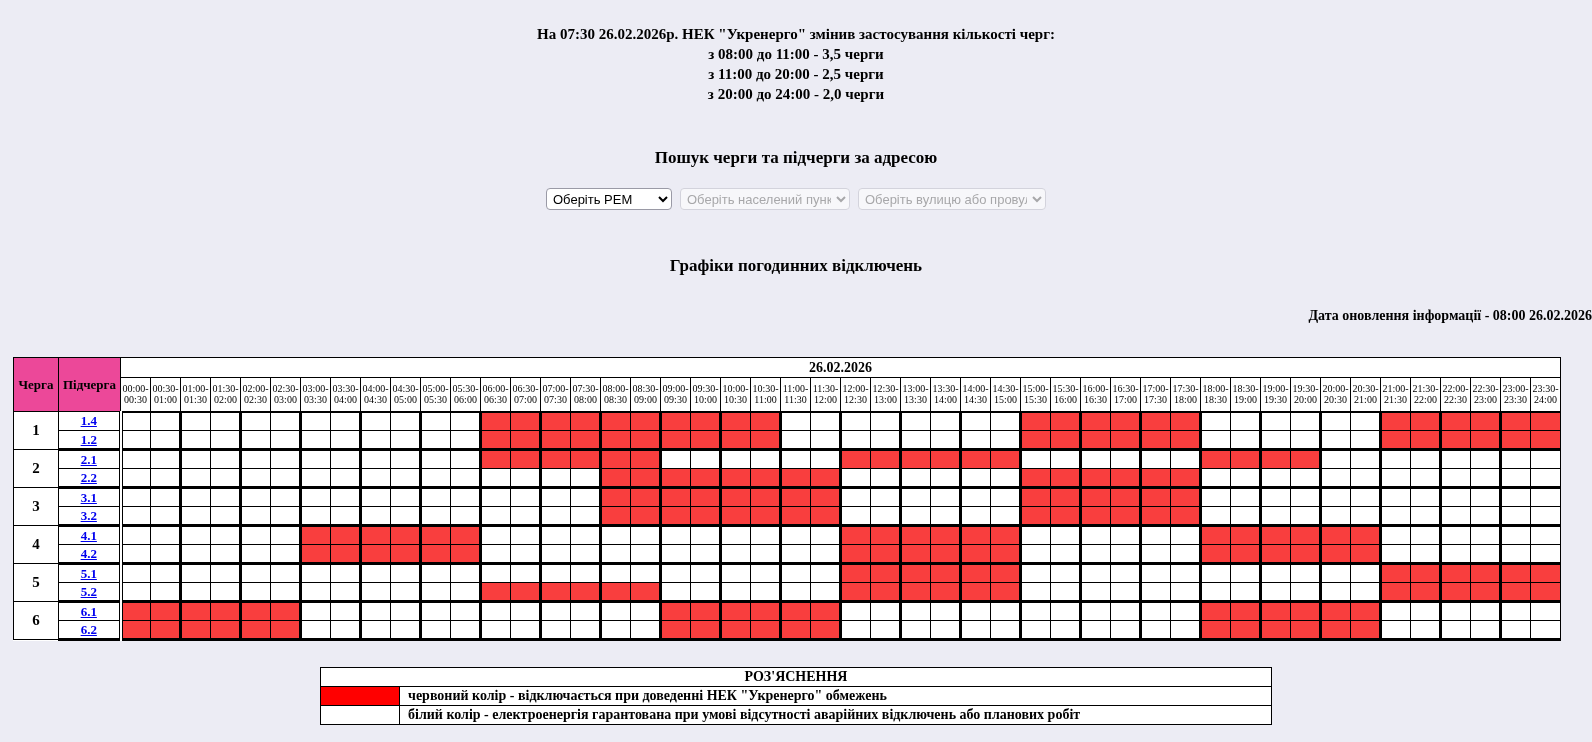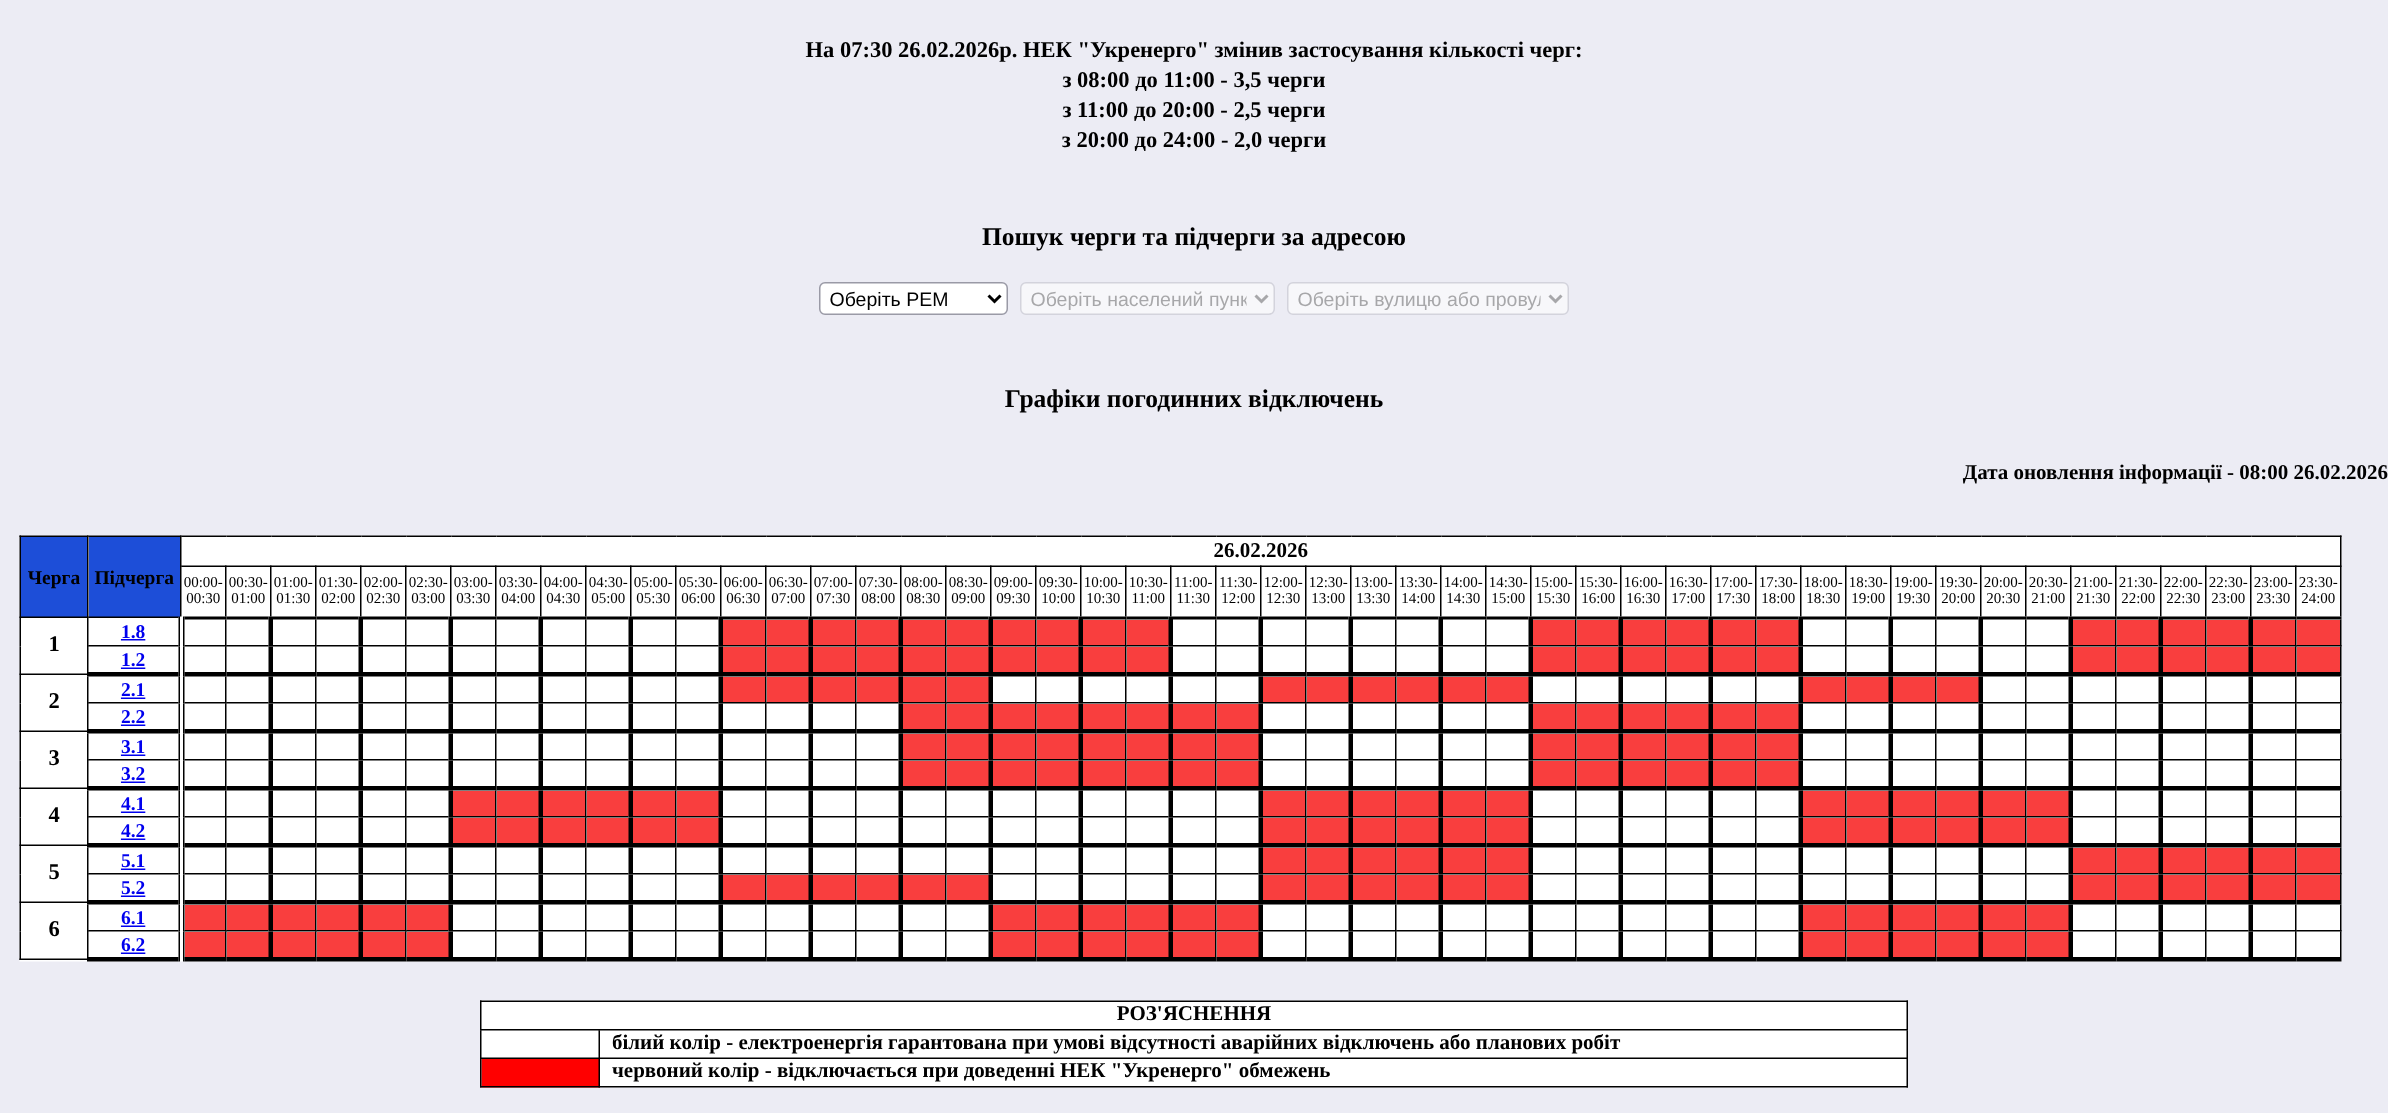--- a/index.html
+++ b/index.html
@@ -50,21 +50,21 @@
     text-align:center;
     vertical-align:middle;
     overflow:hidden;
   }
   table.grid col.c-queue{width:45px;}
   table.grid col.c-sub{width:62px;}
   table.grid col.c-slot{width:30px;}
   tr.date-row{height:20px;}
   tr.time-row{height:34px;}
   tr.data-row{height:19px;}
-  th.corner{font-size:13px;font-weight:bold;background:#1d4ed8;}
+  th.corner{font-size:13px;font-weight:bold;background:#ec4899;}
   th.date{font-size:14px;font-weight:bold;}
   th.time{font-weight:normal;margin-top:44px;}
   th.time div{font-size:10px;line-height:11px;white-space:nowrap;font-weight:normal;}
   td.qnum{font-size:15px;font-weight:bold;background:#fff;}
   td.subq{font-size:13px;font-weight:bold;background:#fff;}
   td.subq a{color:#0000ee;font-weight:bold;}
   td.slot{background:#fff;}
   td.slot.red{background:var(--red,#f93e3e);}
   
   tbody td.hour{border-left:3px solid #000;}
@@ -368,21 +368,21 @@
           </th>
           <th class="time">
             <div>23:30-</div>
             <div>24:00</div>
           </th>
         </tr>
       </thead>
       <tbody>
         <tr class="data-row">
           <td class="qnum" rowspan="2">1</td>
-          <td class="subq"><a href="#">1.8</a></td>
+          <td class="subq"><a href="#">1.4</a></td>
           <td class="slot dbl"></td>
           <td class="slot"></td>
           <td class="slot hour"></td>
           <td class="slot"></td>
           <td class="slot hour"></td>
           <td class="slot"></td>
           <td class="slot hour"></td>
           <td class="slot"></td>
           <td class="slot hour"></td>
           <td class="slot"></td>
@@ -993,23 +993,23 @@
         </tr>
       </tbody>
     </table>
 
   <table class="legend">
     <tbody>
       <tr>
         <th colspan="2">РОЗ'ЯСНЕННЯ</th>
       </tr>
       <tr>
+        <td class="swatch" id="legend-swatch-0" style="background: rgb(255, 0, 0);"></td>
+        <td class="ltext">червоний колір - відключається при доведенні НЕК "Укренерго" обмежень</td>
+      </tr>
+      <tr>
         <td class="swatch" id="legend-swatch-1" style="background: rgb(255, 255, 255);"></td>
         <td class="ltext">білий колір - електроенергія гарантована при умові відсутності аварійних відключень або планових робіт</td>
-      </tr>
-      <tr>
-        <td class="swatch" id="legend-swatch-0" style="background: rgb(255, 0, 0);"></td>
-        <td class="ltext">червоний колір - відключається при доведенні НЕК "Укренерго" обмежень</td>
       </tr>
     </tbody>
   </table>
 
 </div>
 
 </body></html>

